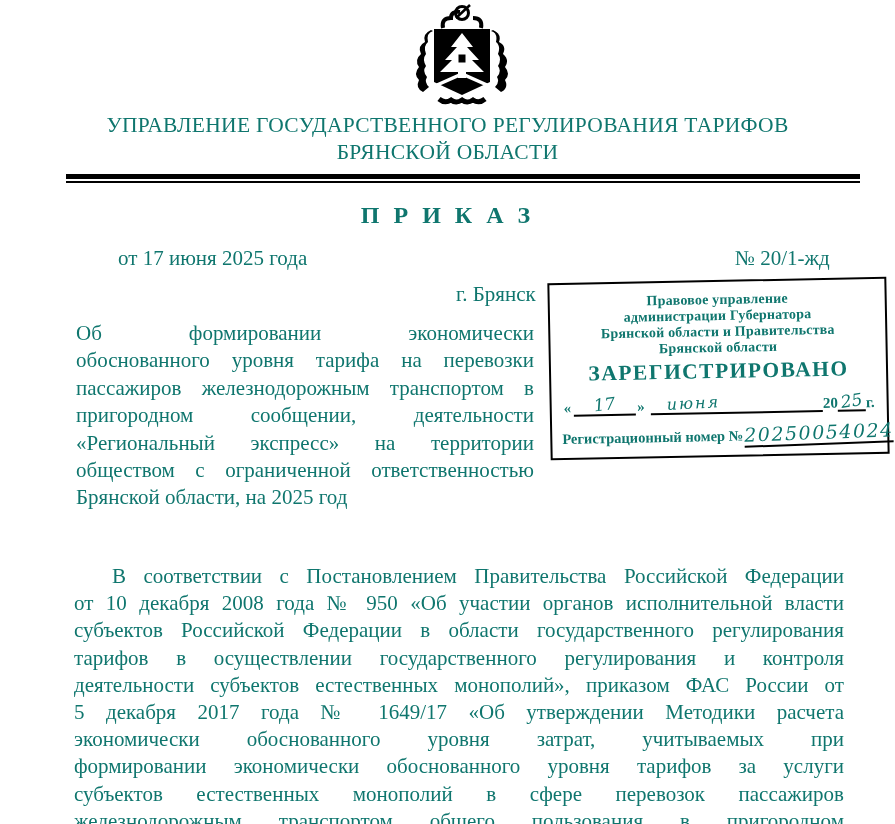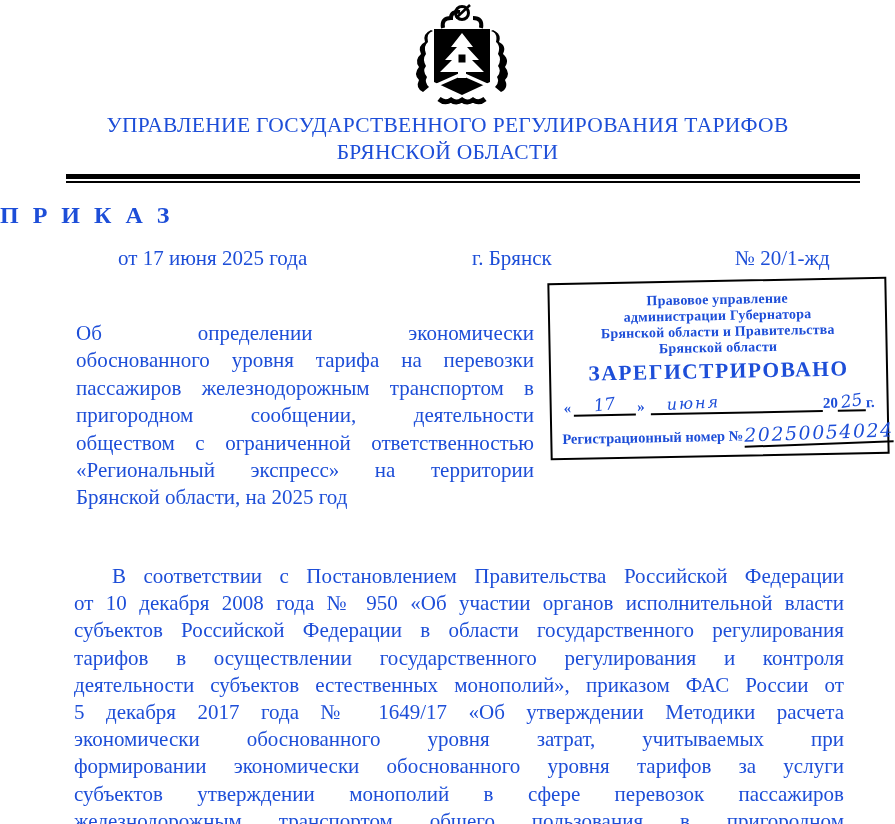--- a/index.html
+++ b/index.html
@@ -1,33 +1,33 @@
 <!DOCTYPE html>
 <html><head>
 <meta charset="utf-8">
 <style>
   html,body{margin:0;padding:0;background:#ffffff;}
-  .page{position:relative;width:895px;height:824px;background:#fff;color:#1d4ed8;
+  .page{position:relative;width:895px;height:824px;background:#fff;color:#0f766e;
         font-family:"Liberation Serif",serif;overflow:hidden;}
 
   
   .emblem{position:absolute;left:413px;top:2px;width:98px;height:106px;}
 
   
   .org-name{position:absolute;top:112px;left:0;width:100%;text-align:center;
             font-size:21.5px;line-height:27px;letter-spacing:.3px;}
   .rule{position:absolute;top:174px;left:66px;width:794px;height:2px;
         border-top:5px solid #000;border-bottom:2px solid #000;}
-  .doc-type{position:absolute;top:202px;left:0;width:100%;text-align:left;
+  .doc-type{position:absolute;top:202px;left:0;width:100%;text-align:center;
             font-weight:700;font-size:24px;letter-spacing:4px;}
 
   
   .meta{position:absolute;top:246px;left:0;width:100%;font-size:21px;height:27px;}
   .meta .date{position:absolute;left:78px;margin-left:40px;}
-  .meta .city{position:absolute;left:472px;}
+  .meta .city{position:absolute;left:456px;margin-top:36px;}
   .meta .num{position:absolute;left:735px;}
 
   
   .subject{position:absolute;left:76px;top:320px;width:458px;font-size:21px;line-height:27.4px;}
   .jline{text-align:justify;text-align-last:justify;text-justify:inter-word;}
   .jlast{text-align:center;text-align-last:left;font-family:Liberation Serif, serif;}
 
   
   .stamp{position:absolute;left:549px;top:280px;width:339px;height:177px;box-sizing:border-box;
          border:2.5px solid #000;transform:rotate(-1.1deg);padding-top:10px;background:#fff;}
@@ -83,26 +83,26 @@
 
   <div class="doc-type">П Р И К А З</div>
 
   <div class="meta">
     <span class="date">от 17 июня 2025 года</span>
     <span class="city">г. Брянск</span>
     <span class="num">№ 20/1-жд</span>
   </div>
 
   <div class="subject">
-    <div class="jline">Об определении экономически</div>
+    <div class="jline">Об формировании экономически</div>
     <div class="jline">обоснованного уровня тарифа на перевозки</div>
     <div class="jline">пассажиров железнодорожным транспортом в</div>
     <div class="jline">пригородном сообщении, деятельности</div>
+    <div class="jline">«Региональный экспресс» на территории</div>
     <div class="jline">обществом с ограниченной ответственностью</div>
-    <div class="jline">«Региональный экспресс» на территории</div>
     <div class="jlast">Брянской области, на 2025 год</div>
   </div>
 
   <div class="stamp">
     <div class="hl">Правовое управление</div>
     <div class="hl">администрации Губернатора</div>
     <div class="hl">Брянской области и Правительства</div>
     <div class="hl">Брянской области</div>
     <div class="reg-title">ЗАРЕГИСТРИРОВАНО</div>
     <div class="dl">
@@ -121,17 +121,17 @@
 
   <div class="body-par">
     <div class="jline indent">В соответствии с Постановлением Правительства Российской Федерации</div>
     <div class="jline">от 10 декабря 2008 года № 950 «Об участии органов исполнительной власти</div>
     <div class="jline">субъектов Российской Федерации в области государственного регулирования</div>
     <div class="jline">тарифов в осуществлении государственного регулирования и контроля</div>
     <div class="jline">деятельности субъектов естественных монополий», приказом ФАС России от</div>
     <div class="jline">5 декабря 2017 года № 1649/17 «Об утверждении Методики расчета</div>
     <div class="jline">экономически обоснованного уровня затрат, учитываемых при</div>
     <div class="jline">формировании экономически обоснованного уровня тарифов за услуги</div>
-    <div class="jline">субъектов утверждении монополий в сфере перевозок пассажиров</div>
+    <div class="jline">субъектов естественных монополий в сфере перевозок пассажиров</div>
     <div class="jline">железнодорожным транспортом общего пользования в пригородном</div>
   </div>
 
 </div>
 
 </body></html>

